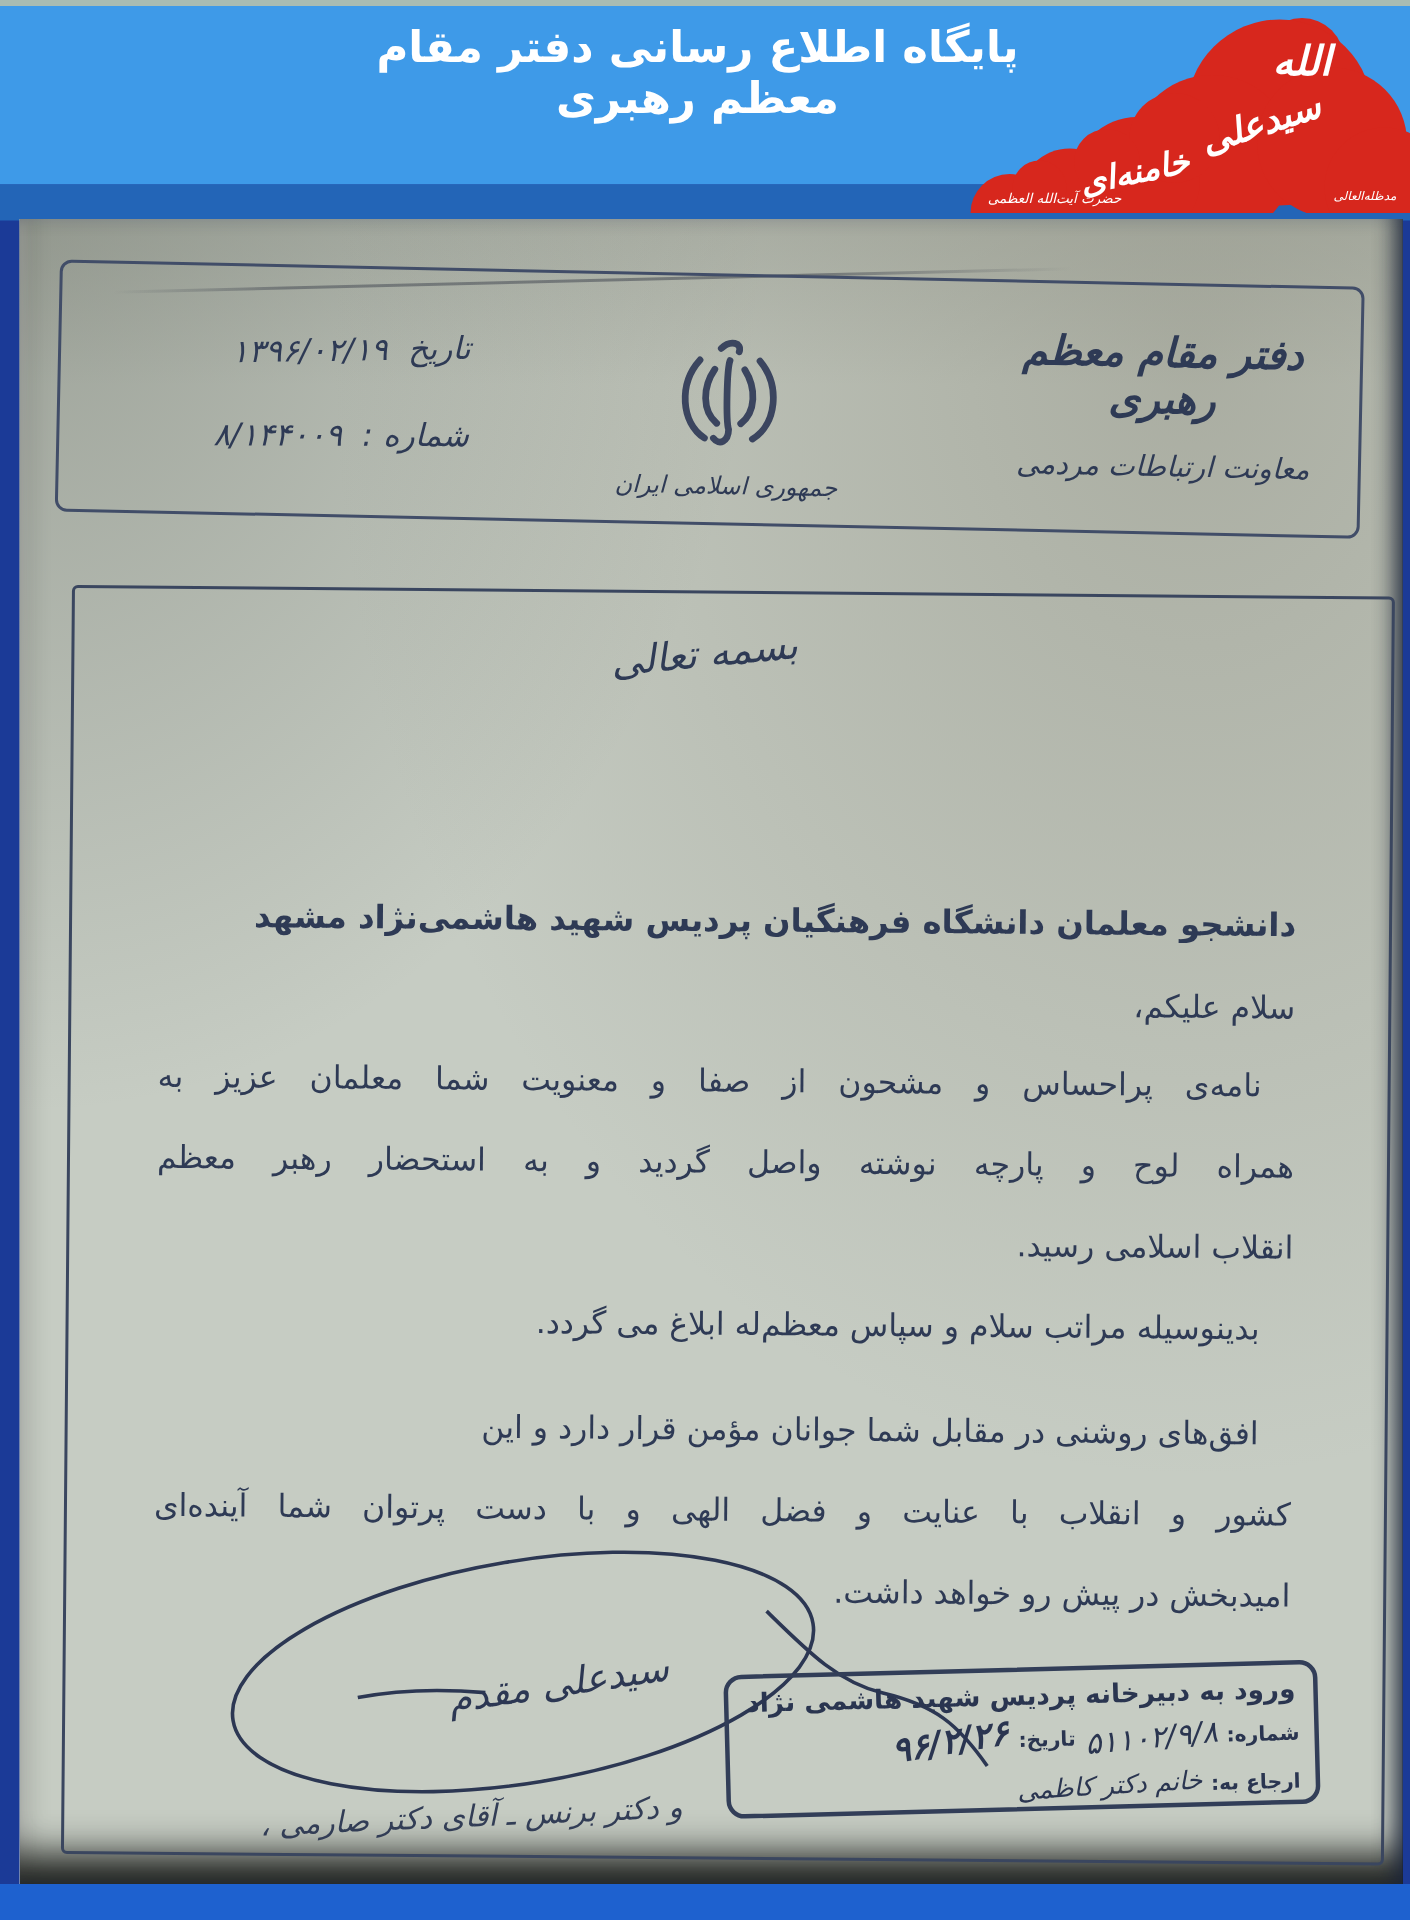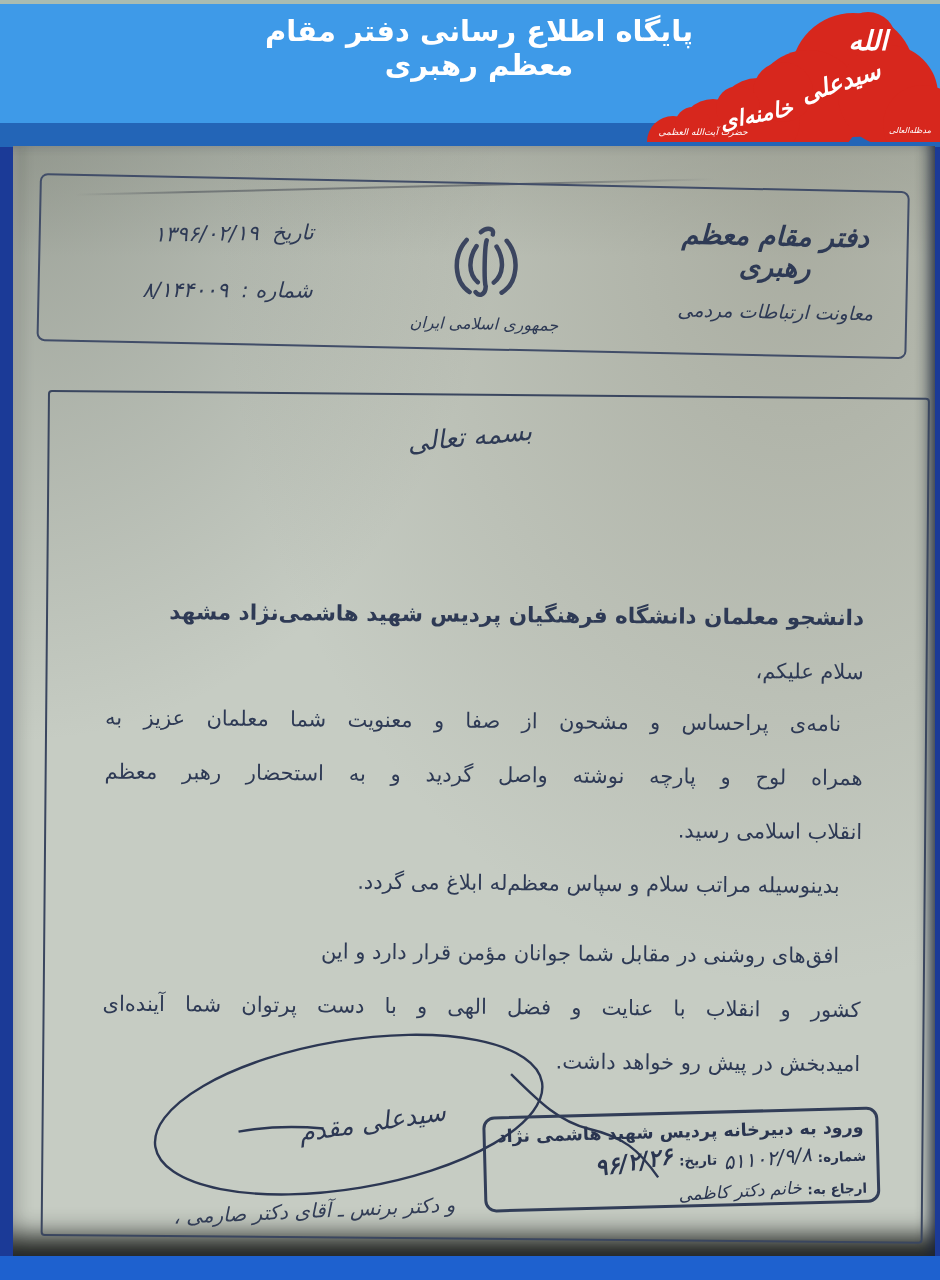--- a/index.html
+++ b/index.html
@@ -4,21 +4,21 @@
 <style>
   html,body{margin:0;padding:0;}
   body{font-family:"DejaVu Sans",sans-serif;}
   .page{position:relative;width:940px;height:1280px;background:#1b3a97;overflow:hidden;}
   .abs{position:absolute;}
   
   .strip-top{left:0;top:0;width:940px;height:4px;background:#a9bcb2;}
   .band-light{left:0;top:4px;width:940px;height:119px;background:#3e9ae8;}
   .band-dark{left:0;top:123px;width:940px;height:24px;background:#2365b7;}
   .band-bottom{left:0;top:1256px;width:940px;height:24px;background:#1e61cf;}
-  .banner-title{left:239px;top:14px;width:480px;text-align:center;color:#ffffff;
+  .banner-title{left:225px;top:14px;width:480px;text-align:center;color:#ffffff;
     font-size:29px;font-weight:600;direction:rtl;}
   .red-emblem{right:0;top:0;width:322px;height:142px;z-index:6;}
   
   .scan{left:13px;top:146px;width:922px;height:1110px;
     background:
       radial-gradient(ellipse at 85% 8%, rgba(135,135,120,.45), transparent 52%),
       radial-gradient(ellipse at 0% 0%, rgba(115,120,110,.5), transparent 38%),
       linear-gradient(to bottom, rgba(130,135,125,.30), transparent 10%),
       linear-gradient(#c6ccc3,#c6ccc3);
     box-shadow: inset -10px 0 14px -6px rgba(25,35,60,.85),

